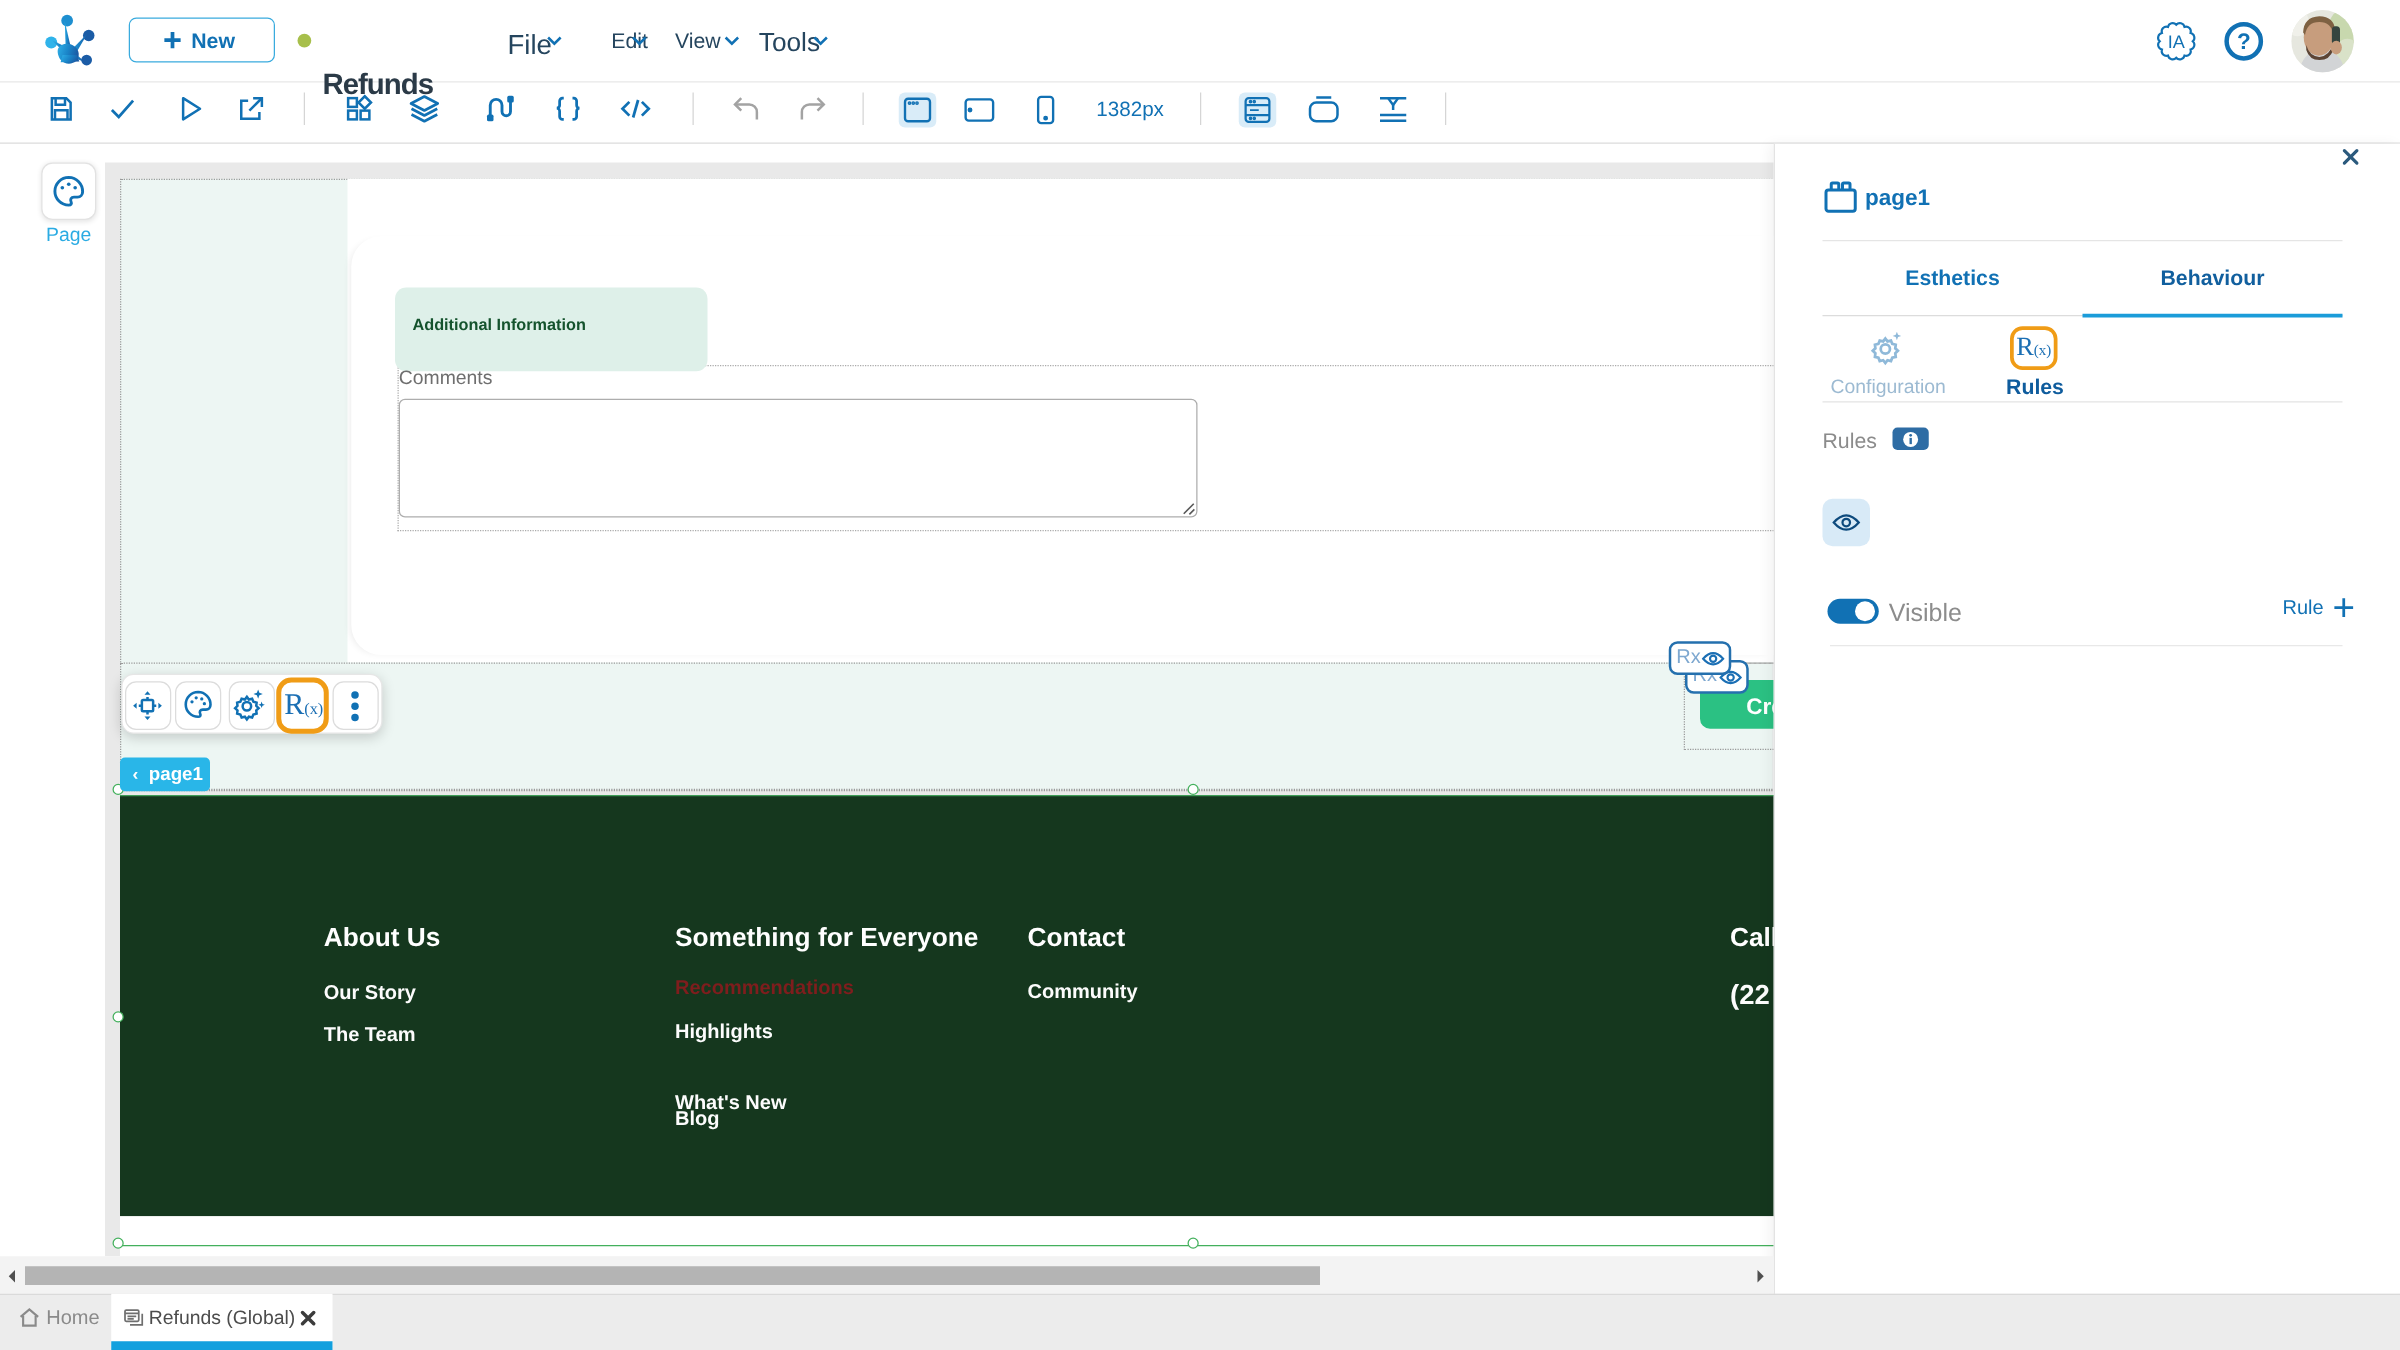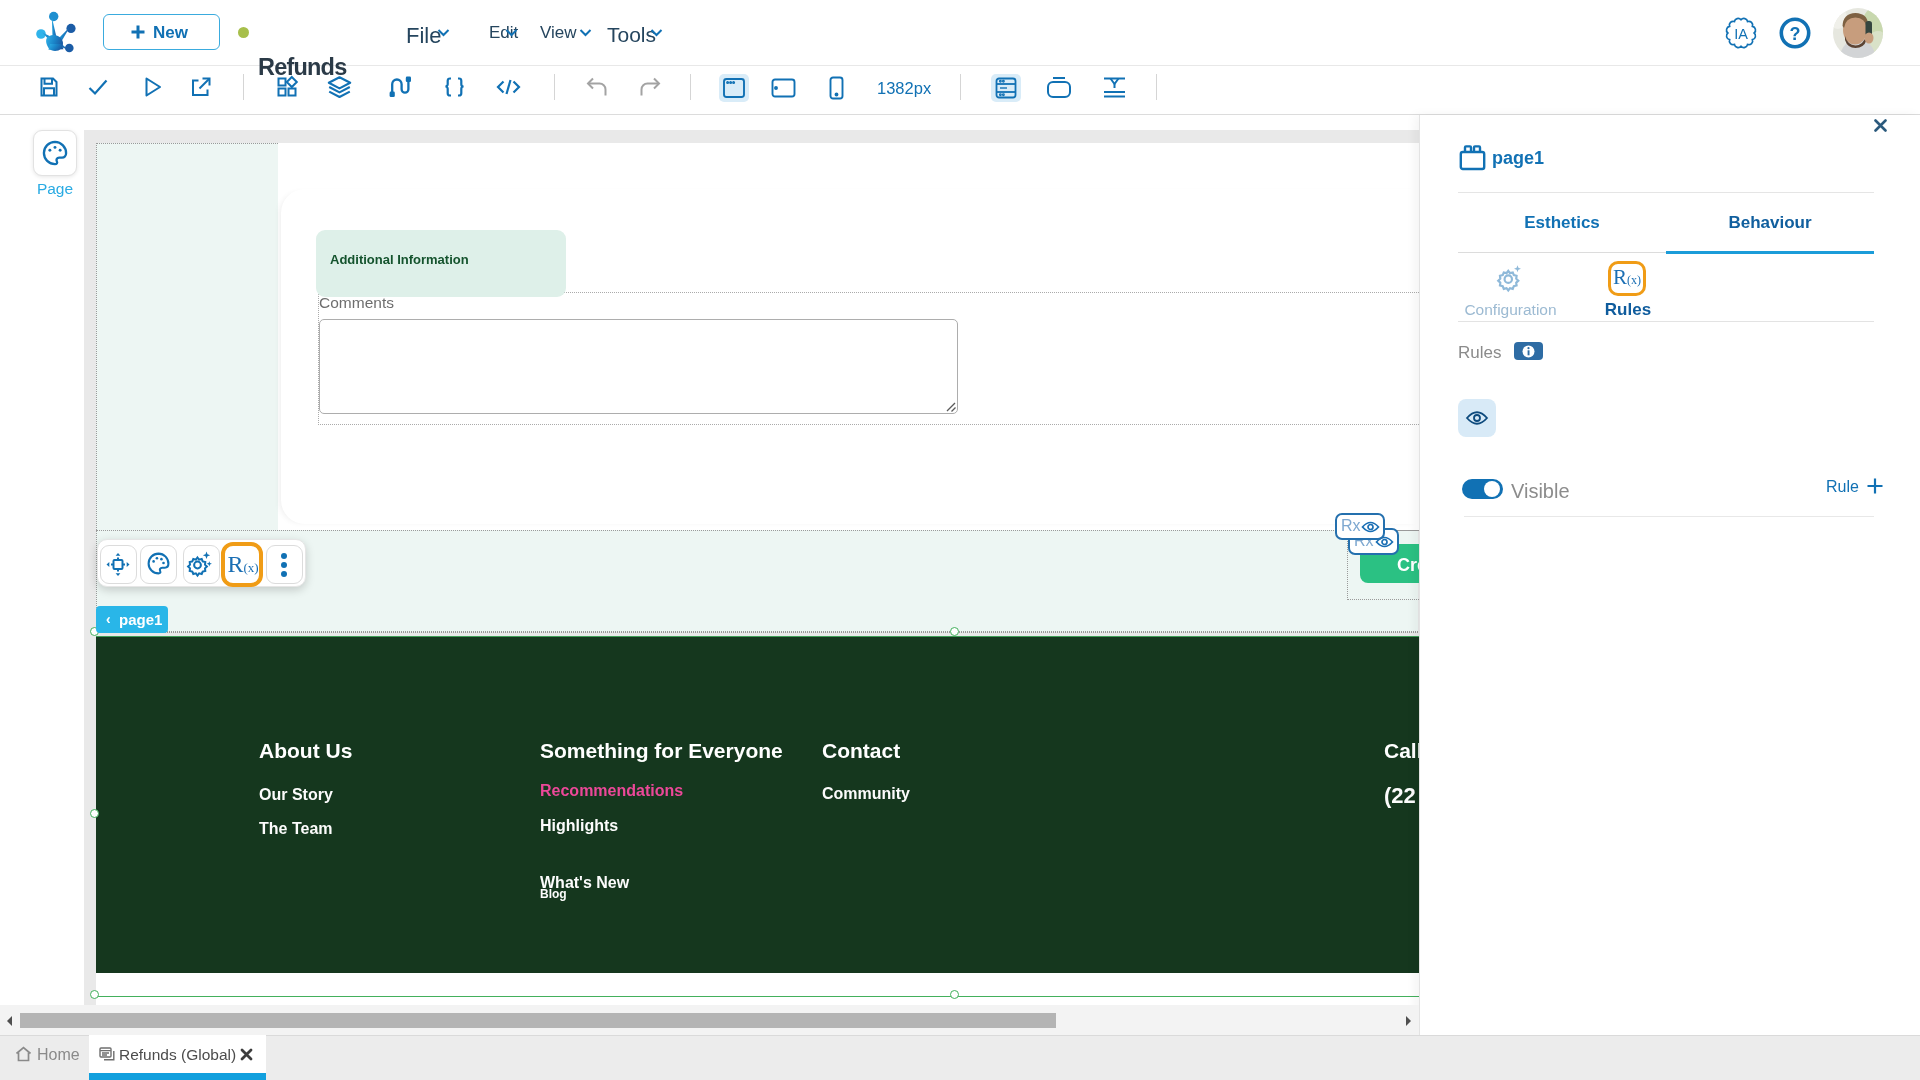--- a/index.html
+++ b/index.html
@@ -37,24 +37,24 @@
   </svg>
 
   <div class="abs" style="left:96px; top:632px; width:1322px; height:0; border-top:1px dotted #9a9a9a;"></div>
   <div class="abs" style="left:96px; top:636px; width:1323px; height:337px; background:#15371e; border-top:1px solid #3f9d57;"></div>
 
   <div class="abs" style="left:259px; top:739px; color:#fff; font-weight:bold; font-size:21px;">About Us</div>
   <div class="abs" style="left:259px; top:786px; color:#fcfcfc; font-weight:bold; font-size:16px;">Our Story</div>
   <div class="abs" style="left:259px; top:820px; color:#fcfcfc; font-weight:bold; font-size:16px;">The Team</div>
 
   <div class="abs" style="left:540px; top:739px; color:#fff; font-weight:bold; font-size:21px;">Something for Everyone</div>
-  <div class="abs" style="left:540px; top:782px; color:#ec4899; font-weight:bold; font-size:16px;">Recommendations</div>
+  <div class="abs" style="left:540px; top:782px; color:#7f1d1d; font-weight:bold; font-size:16px;">Recommendations</div>
   <div class="abs" style="left:540px; top:817px; color:#fcfcfc; font-weight:bold; font-size:16px;">Highlights</div>
   <div class="abs" style="left:540px; top:852px; color:#fcfcfc; font-weight:bold; font-size:16px;margin-top:22px;">What's New</div>
-  <div class="abs" style="left:540px; top:887px; color:#fcfcfc; font-weight:bold; font-size:12px;">Blog</div>
+  <div class="abs" style="left:540px; top:887px; color:#fcfcfc; font-weight:bold; font-size:16px;">Blog</div>
 
   <div class="abs" style="left:822px; top:739px; color:#fff; font-weight:bold; font-size:21px;">Contact</div>
   <div class="abs" style="left:822px; top:785px; color:#fcfcfc; font-weight:bold; font-size:16px;">Community</div>
 
   <div class="abs" style="left:1384px; top:739px; color:#fff; font-weight:bold; font-size:21px;">Call</div>
   <div class="abs" style="left:1384px; top:783px; color:#fcfcfc; font-weight:bold; font-size:22px;">(22</div>
 
   <div class="abs" style="left:96px; top:973px; width:1323px; height:32px; background:#fff;"></div>
   <div class="abs" style="left:96px; top:996px; width:1323px; height:0; border-top:1px solid #43b05c;"></div>
   <div class="abs handle" style="left:90px; top:627px;"></div>

